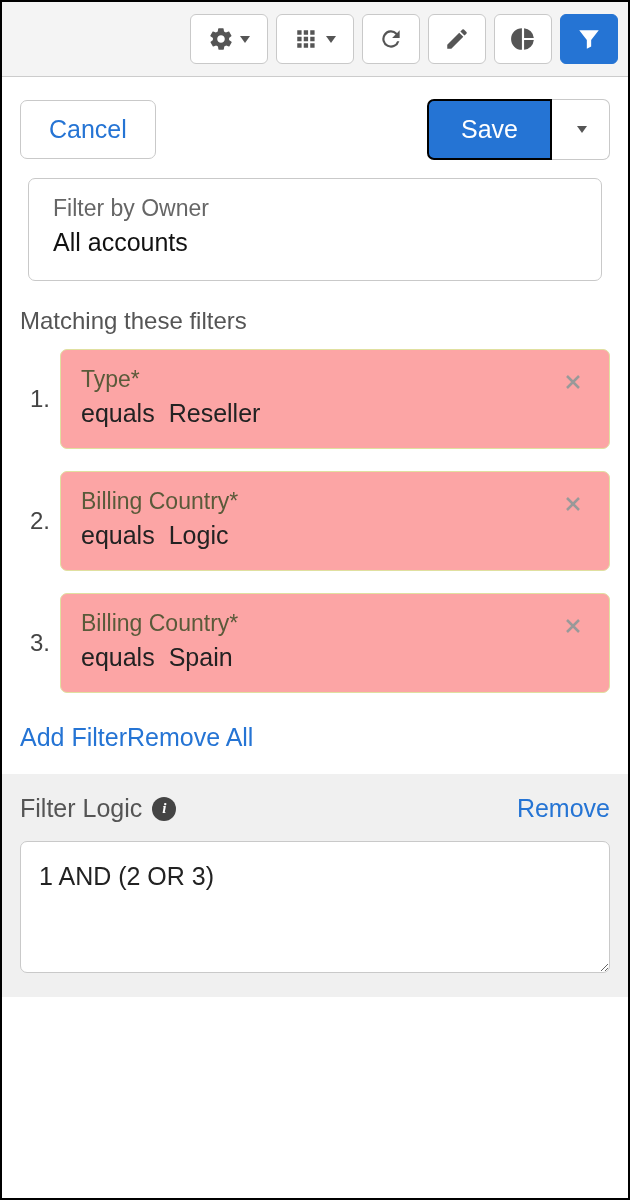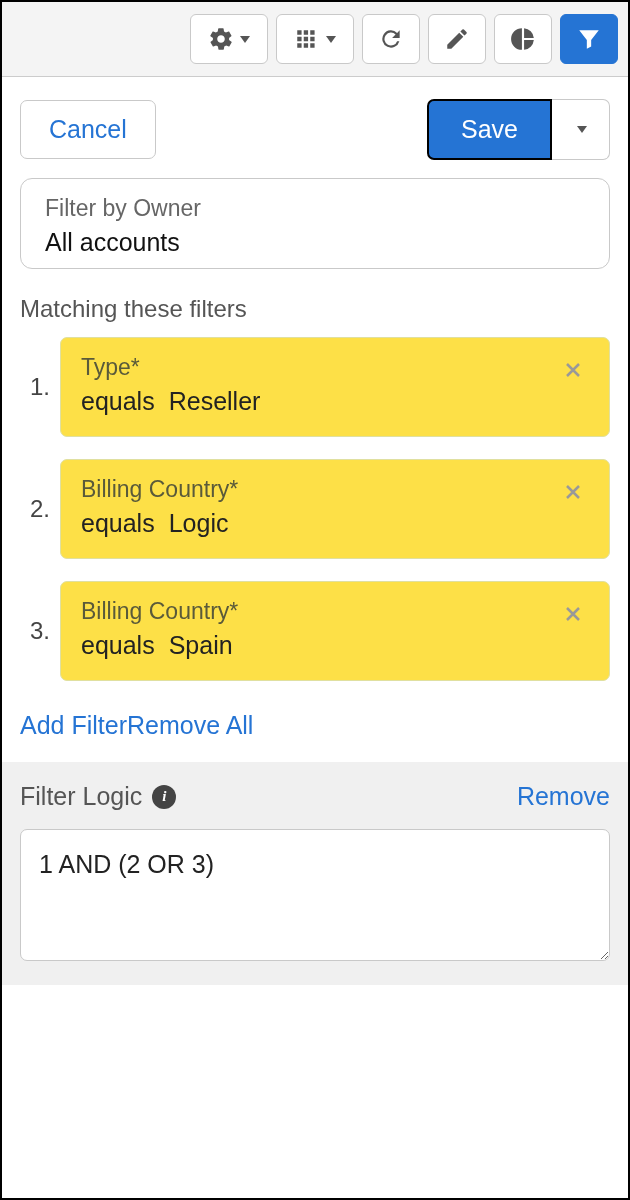--- a/index.html
+++ b/index.html
@@ -11,30 +11,30 @@
 .toolbar-btn.active { background: #2574d4; border-color: #2574d4; color: #fff; }
 .toolbar-btn svg { width: 26px; height: 26px; }
 .caret { border-left: 5px solid transparent; border-right: 5px solid transparent; border-top: 7px solid #555; margin-left: 2px; }
 
 .actions { padding: 22px 18px 18px; display: flex; justify-content: space-between; align-items: center; }
 .btn-cancel { background: #fff; border: 1px solid #c9c9c9; border-radius: 7px; padding: 14px 28px; font-size: 25px; color: #2574d4; cursor: pointer; }
 .save-group { display: flex; }
 .btn-save { background: #2574d4; border: 2px solid #000000; border-radius: 7px 0 0 7px; padding: 14px 32px; font-size: 25px; color: #fff; cursor: pointer; }
 .btn-save-dd { background: #fff; border: 1px solid #c9c9c9; border-left: none; border-radius: 0 7px 7px 0; width: 58px; display: flex; align-items: center; justify-content: center; cursor: pointer; }
 
-.owner-box { margin: 0 18px; border: 1px solid #c9c9c9; border-radius: 12px; padding: 16px 24px 11px; }
+.owner-box { margin: 0 26px; border: 1px solid #c9c9c9; border-radius: 7px; padding: 16px 24px 23px; }
 .owner-label { color: #666; font-size: 23px; margin-bottom: 6px; }
 .owner-value { font-size: 25px; color: #111; }
 
 .section-title { margin: 26px 18px 14px; font-size: 24px; color: #555; }
 
 .filters { padding: 0 18px; }
 .filter-row { display: flex; align-items: center; margin-bottom: 22px; }
 .filter-num { width: 40px; font-size: 24px; color: #444; text-align: right; padding-right: 10px; }
-.filter-card { flex: 1; background: #fde047; border: 1px solid #e0e0a0; border-radius: 7px; padding: 16px 20px 20px; display: flex; align-items: flex-start; }
+.filter-card { flex: 1; background: #fca5a5; border: 1px solid #e0e0a0; border-radius: 7px; padding: 16px 20px 20px; display: flex; align-items: flex-start; }
 .filter-content { flex: 1; }
 .filter-field { color: #5a5a3a; font-size: 23px; margin-bottom: 6px; }
 .filter-cond { font-size: 25px; color: #222; }
 .filter-op { margin-right: 14px; }
 .filter-close { color: #999; cursor: pointer; padding: 4px; }
 .filter-close svg { width: 24px; height: 24px; }
 
 .filter-actions { padding: 8px 18px 22px; display: flex; justify-content: flex-start; }
 .link { color: #2574d4; font-size: 25px; cursor: pointer; text-decoration: none; }
 

